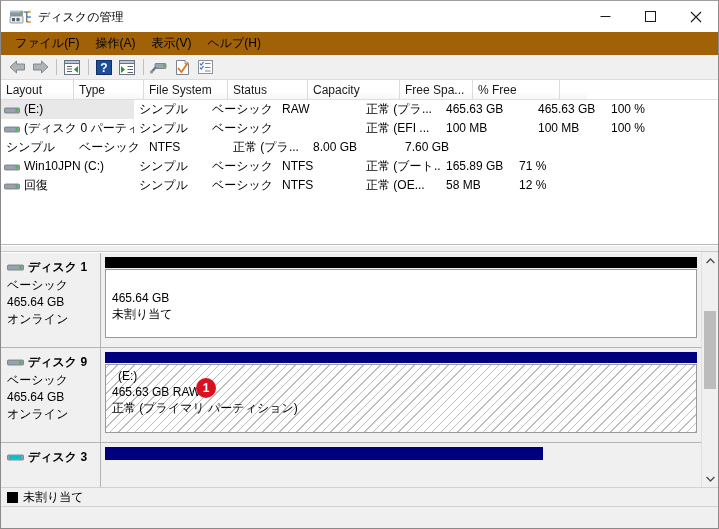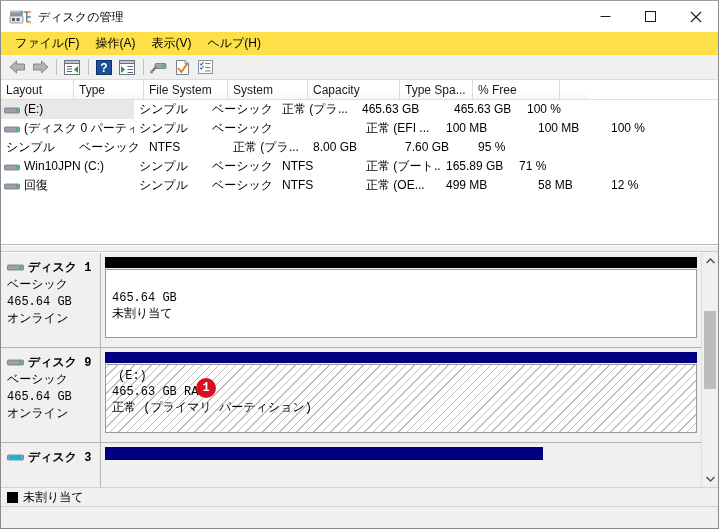--- a/index.html
+++ b/index.html
@@ -47,21 +47,21 @@
     width: 45px; height: 31px;
     display: flex; align-items: center; justify-content: center;
     font-size: 12px; color: #1a1a1a;
     line-height: 1;
   }
   .wbtn svg { display:block; }
 
   
   #menubar {
     height: 23px;
-    background: #fde047;
+    background: #a16207;
     display: flex;
     align-items: center;
     padding-left: 6px;
     flex: none;
   }
   .menu-item {
     font-size: 12px;
     color: #000;
     padding: 3px 8px 4px 8px;
     white-space: nowrap;
@@ -152,21 +152,20 @@
     flex: none;
     border-top: 1px solid #ffffff;
     border-bottom: 1px solid #c8c8c8;
   }
   #graph-wrap {
     flex: 1 1 auto;
     display: flex;
     min-height: 0;
     position: relative;
     background: #f0f0f0;
-    font-family: Liberation Mono, monospace;
   }
   #graph {
     flex: 1 1 auto;
     background: #f0f0f0;
     overflow: hidden;
     position: relative;
     border-top: 1px solid #ffffff;
   }
   .disk {
     display: flex;
@@ -382,39 +381,40 @@
         <path d="M7 3.5 H12.5 M7 7.5 H12.5 M7 11 H12.5" stroke="#7f868e" stroke-width="1"></path>
       </svg>
     </div>
   </div>
 
   <div id="vol-list">
     <div id="vol-head">
       <div class="vh" style="width:73px">Layout</div>
       <div class="vh" style="width:70px">Type</div>
       <div class="vh" style="width:84px">File System</div>
-      <div class="vh" style="width:80px">System</div>
+      <div class="vh" style="width:80px">Status</div>
       <div class="vh" style="width:92px">Capacity</div>
-      <div class="vh" style="width:73px">Type Spa...</div>
+      <div class="vh" style="width:73px">Free Spa...</div>
       <div class="vh" style="width:87px">% Free</div>
       <div class="vh" style="width:27px;border-right:none"></div>
     </div>
 
     <div class="vrow sel">
       <div class="vc vc-volume" style="width:133px">
         <span class="vol-ico">
           <svg width="16" height="12" viewBox="0 0 16 12">
             <rect x="0.5" y="3" width="15" height="5" rx="1" fill="#9aa2ac" stroke="#6d747d" stroke-width="0.8"></rect>
             <rect x="11.5" y="4.2" width="2.4" height="2.4" fill="#35c335"></rect>
           </svg>
         </span>
         <span class="vol-name">(E:)</span>
       </div>
       <div class="vc" style="width:73px">シンプル</div>
       <div class="vc" style="width:70px">ベーシック</div>
+      <div class="vc" style="width:84px">RAW</div>
       <div class="vc" style="width:80px">正常 (プラ...</div>
       <div class="vc" style="width:92px">465.63 GB</div>
       <div class="vc" style="width:73px">465.63 GB</div>
       <div class="vc" style="width:87px">100 %</div>
     </div>
 
     <div class="vrow">
       <div class="vc vc-volume" style="width:133px">
         <span class="vol-ico">
           <svg width="16" height="12" viewBox="0 0 16 12">
@@ -433,21 +433,20 @@
       <div class="vc" style="width:87px">100 %</div>
     </div>
 
     <div class="vrow">
       <div class="vc" style="width:73px">シンプル</div>
       <div class="vc" style="width:70px">ベーシック</div>
       <div class="vc" style="width:84px">NTFS</div>
       <div class="vc" style="width:80px">正常 (プラ...</div>
       <div class="vc" style="width:92px">8.00 GB</div>
       <div class="vc" style="width:73px">7.60 GB</div>
-      <div class="vc" style="width:87px">95 %</div>
     </div>
 
     <div class="vrow">
       <div class="vc vc-volume" style="width:133px">
         <span class="vol-ico">
           <svg width="16" height="12" viewBox="0 0 16 12">
             <rect x="0.5" y="3" width="15" height="5" rx="1" fill="#9aa2ac" stroke="#6d747d" stroke-width="0.8"></rect>
             <rect x="11.5" y="4.2" width="2.4" height="2.4" fill="#35c335"></rect>
           </svg>
         </span>
@@ -468,21 +467,20 @@
             <rect x="0.5" y="3" width="15" height="5" rx="1" fill="#9aa2ac" stroke="#6d747d" stroke-width="0.8"></rect>
             <rect x="11.5" y="4.2" width="2.4" height="2.4" fill="#35c335"></rect>
           </svg>
         </span>
         <span class="vol-name">回復</span>
       </div>
       <div class="vc" style="width:73px">シンプル</div>
       <div class="vc" style="width:70px">ベーシック</div>
       <div class="vc" style="width:84px">NTFS</div>
       <div class="vc" style="width:80px">正常 (OE...</div>
-      <div class="vc" style="width:92px">499 MB</div>
       <div class="vc" style="width:73px">58 MB</div>
       <div class="vc" style="width:87px">12 %</div>
     </div>
   </div>
 
   <div id="split"></div>
 
   <div id="graph-wrap">
     <div id="graph">
 

